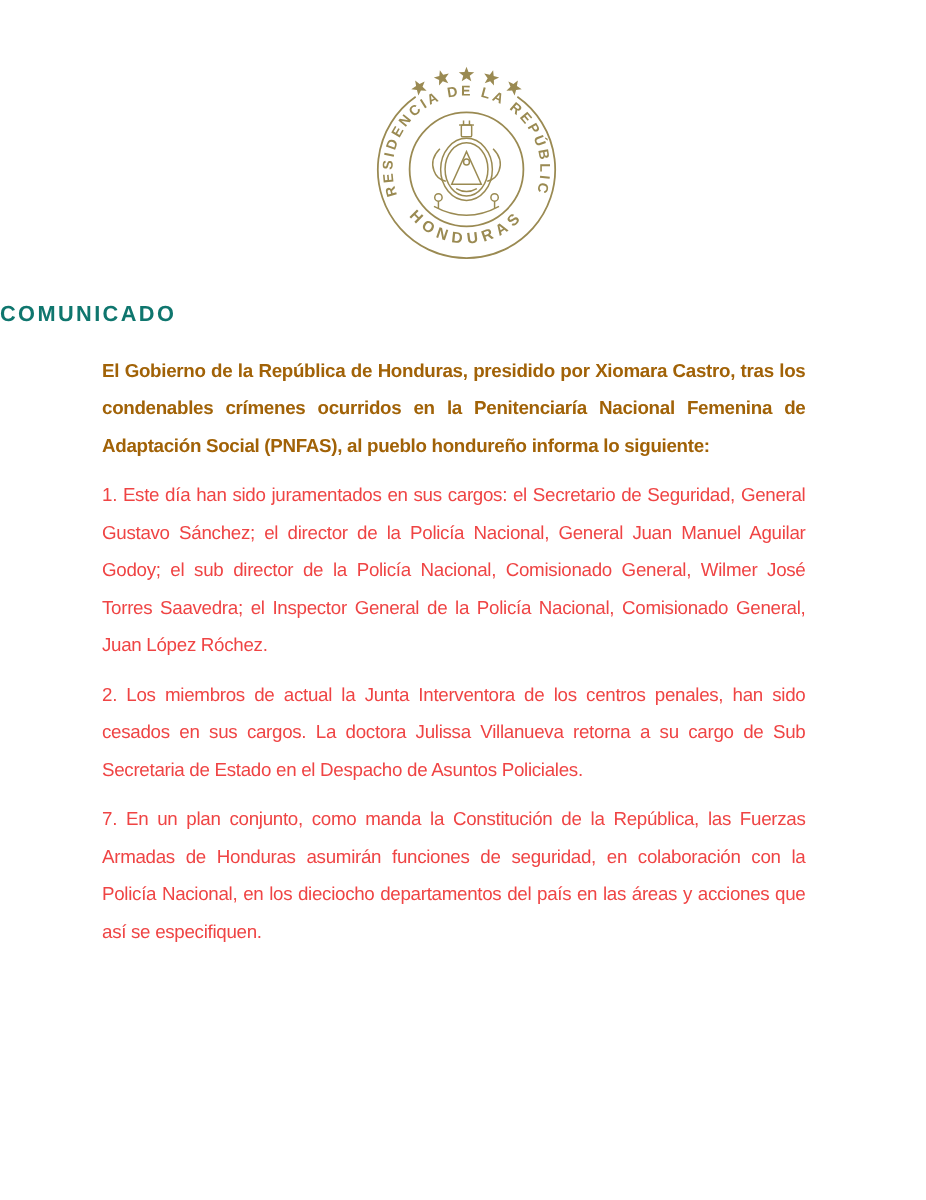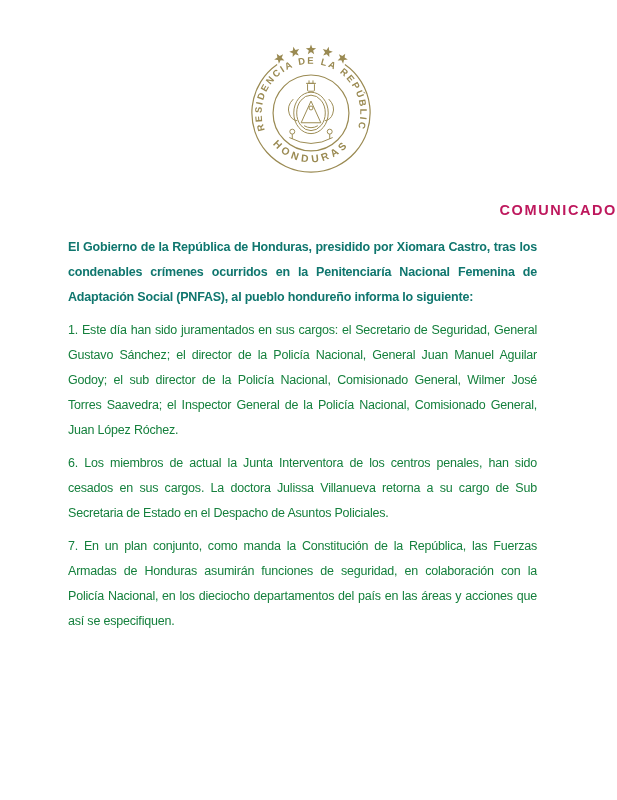--- a/index.html
+++ b/index.html
@@ -16,44 +16,44 @@
     left: 244px;
     top: 38px;
     width: 134px;
     height: 138px;
   }
   .doc-title {
     position: absolute;
     top: 203px;
     left: 0;
     width: 100%;
-    text-align: right;
+    text-align: left;
     font-size: 14.5px;
     font-weight: bold;
     letter-spacing: 1.6px;
-    color: #be185d;
+    color: #0f766e;
     line-height: 1;
   }
   .content {
     position: absolute;
     top: 235px;
     left: 68px;
     width: 469px;
   }
   .content p {
     margin: 0 0 8px 0;
     font-size: 12.5px;
     letter-spacing: -0.2px;
     line-height: 25px;
     text-align: justify;
-    color: #15803d;
+    color: #ef4444;
   }
   .content p.intro {
     font-weight: bold;
-    color: #0f766e;
+    color: #a16207;
   }
 </style>
 </head>
 <body>
 
 <div class="page">
 
   <div class="seal">
     <svg viewBox="0 0 136 140" width="134" height="138">
       <defs>
@@ -99,17 +99,17 @@
         <path d="M46,101 q22,12 44,0"></path>
       </g>
     </svg>
   </div>
 
   <div class="doc-title">COMUNICADO</div>
 
   <div class="content">
     <p class="intro">El Gobierno de la República de Honduras, presidido por Xiomara Castro, tras los condenables crímenes ocurridos en la Penitenciaría Nacional Femenina de Adaptación Social (PNFAS), al pueblo hondureño informa lo siguiente:</p>
     <p>1. Este día han sido juramentados en sus cargos: el Secretario de Seguridad, General Gustavo Sánchez; el director de la Policía Nacional, General Juan Manuel Aguilar Godoy; el sub director de la Policía Nacional, Comisionado General, Wilmer José Torres Saavedra; el Inspector General de la Policía Nacional, Comisionado General, Juan López Róchez.</p>
-    <p>6. Los miembros de actual la Junta Interventora de los centros penales, han sido cesados en sus cargos. La doctora Julissa Villanueva retorna a su cargo de Sub Secretaria de Estado en el Despacho de Asuntos Policiales.</p>
+    <p>2. Los miembros de actual la Junta Interventora de los centros penales, han sido cesados en sus cargos. La doctora Julissa Villanueva retorna a su cargo de Sub Secretaria de Estado en el Despacho de Asuntos Policiales.</p>
     <p>7. En un plan conjunto, como manda la Constitución de la República, las Fuerzas Armadas de Honduras asumirán funciones de seguridad, en colaboración con la Policía Nacional, en los dieciocho departamentos del país en las áreas y acciones que así se especifiquen.</p>
   </div>
 
 </div>
 
 </body></html>

